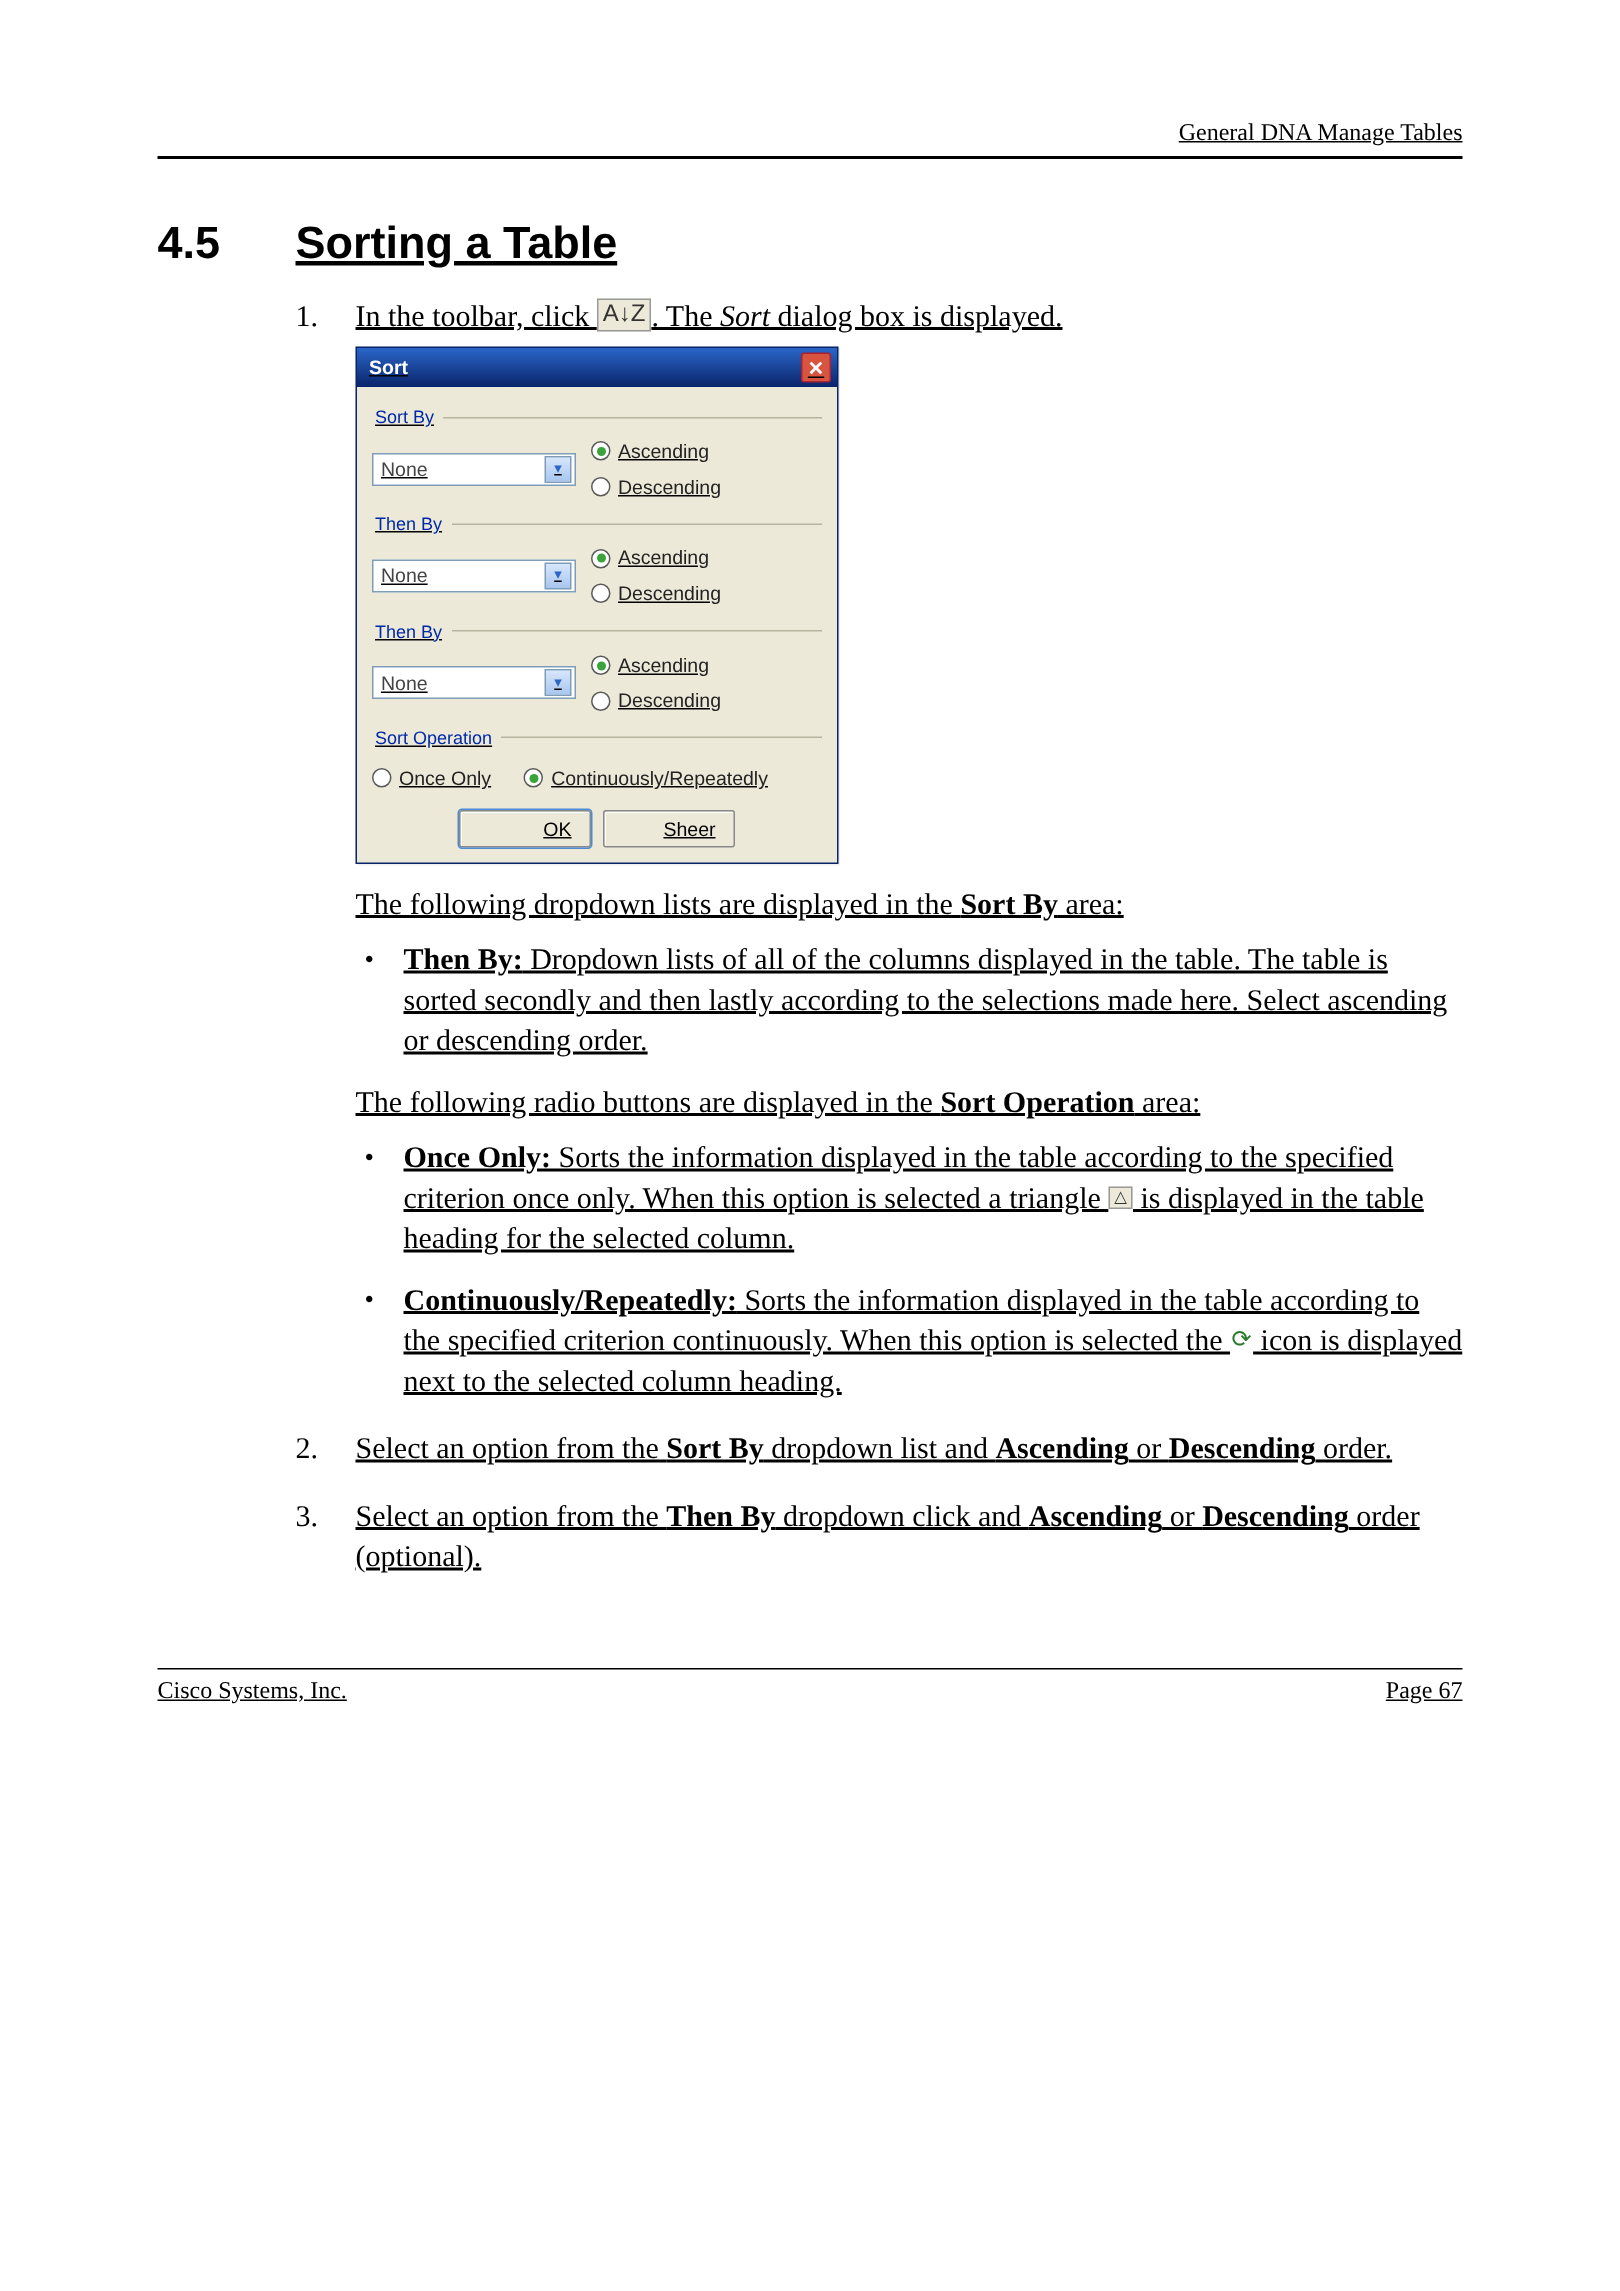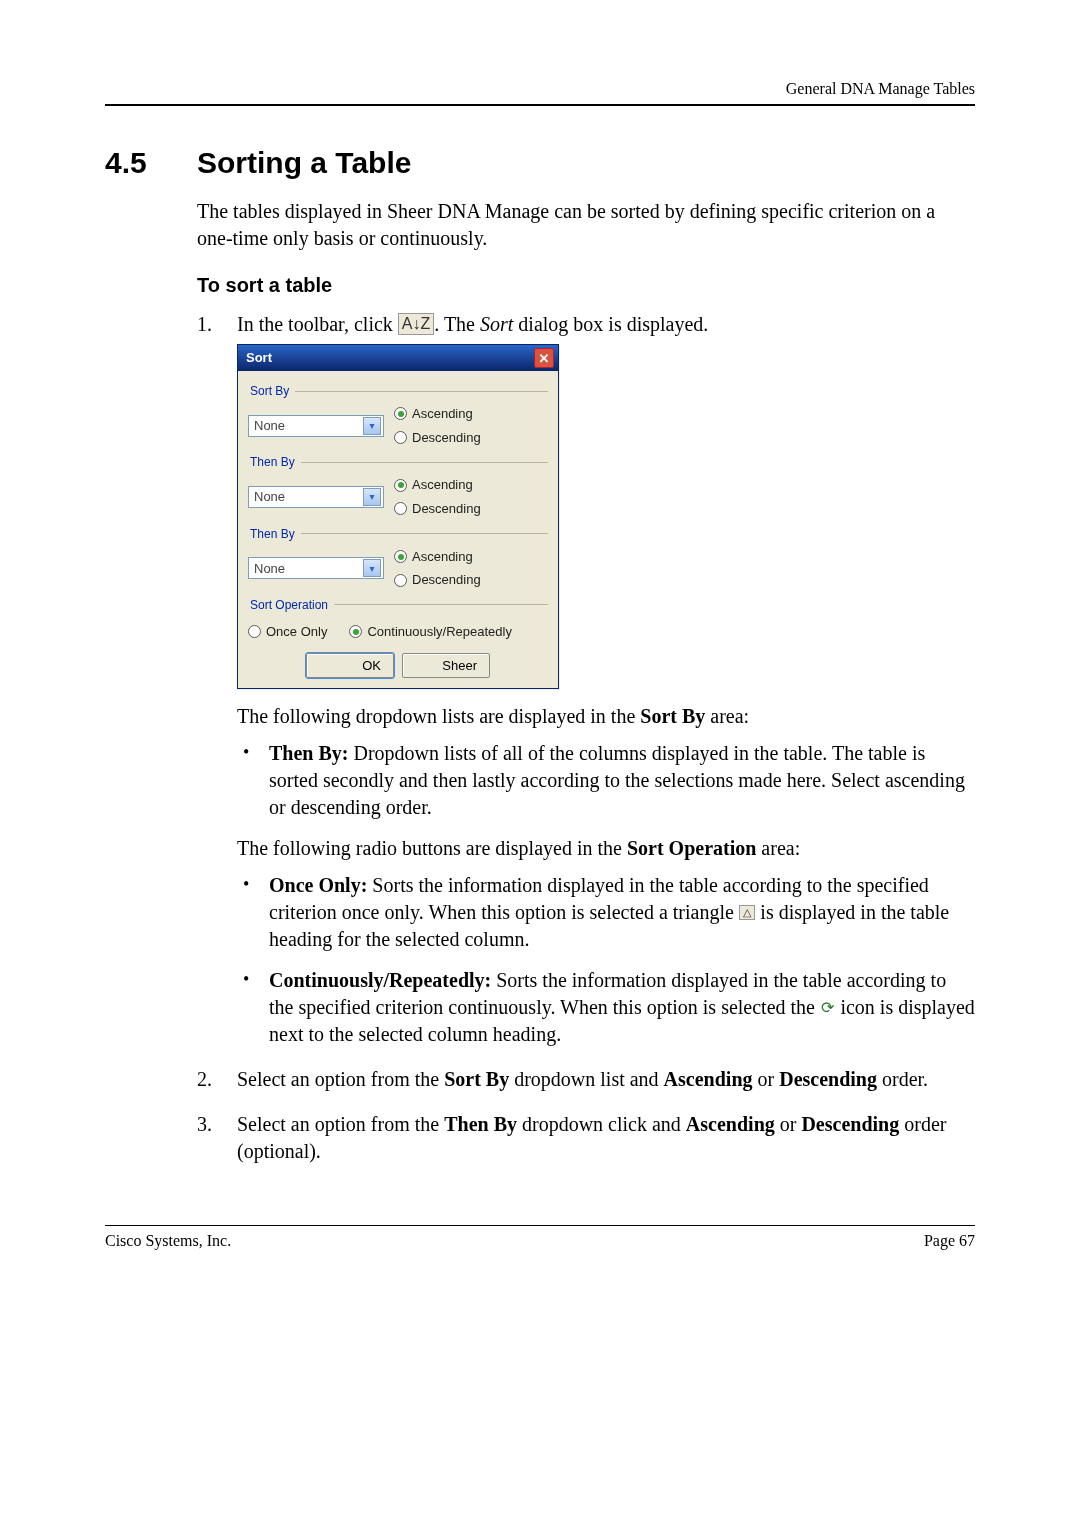--- a/index.html
+++ b/index.html
@@ -6,20 +6,21 @@
     margin: 0;
     padding: 0;
     background: #fff;
     font-family: "Times New Roman", Times, serif;
     color: #000;
     width: 1080px;
   }
   .page {
     padding: 80px 105px 40px 105px;
     box-sizing: border-box;
+    text-decoration: underline;
   }
   .header-area {
     text-align: right;
     font-size: 16px;
     padding-bottom: 6px;
     border-bottom: 2px solid #000;
     margin-bottom: 40px;
   }
   .section-heading {
     font-family: Arial, Helvetica, sans-serif;
@@ -253,24 +254,20 @@
 
 <div class="page">
   <div class="header-area">
     <span>General DNA Manage Tables</span>
   </div>
 
   <div class="section-heading">
     <span class="section-number">4.5</span><span>Sorting a Table</span>
   </div>
 
-  <div class="body-indent">
-    <div class="intro">The tables displayed in Sheer DNA Manage can be sorted by defining specific criterion on a one-time only basis or continuously.</div>
-    <div class="subhead">To sort a table</div>
-  </div>
 
   <ol class="steps">
     <li>
       <span class="num">1.</span>
       <span>In the toolbar, click </span>
       <span class="inline-icon">A↓Z</span><span>. The </span><i>Sort</i><span> dialog box is displayed.</span>
 
       
       <div class="dialog">
         <div class="titlebar">

